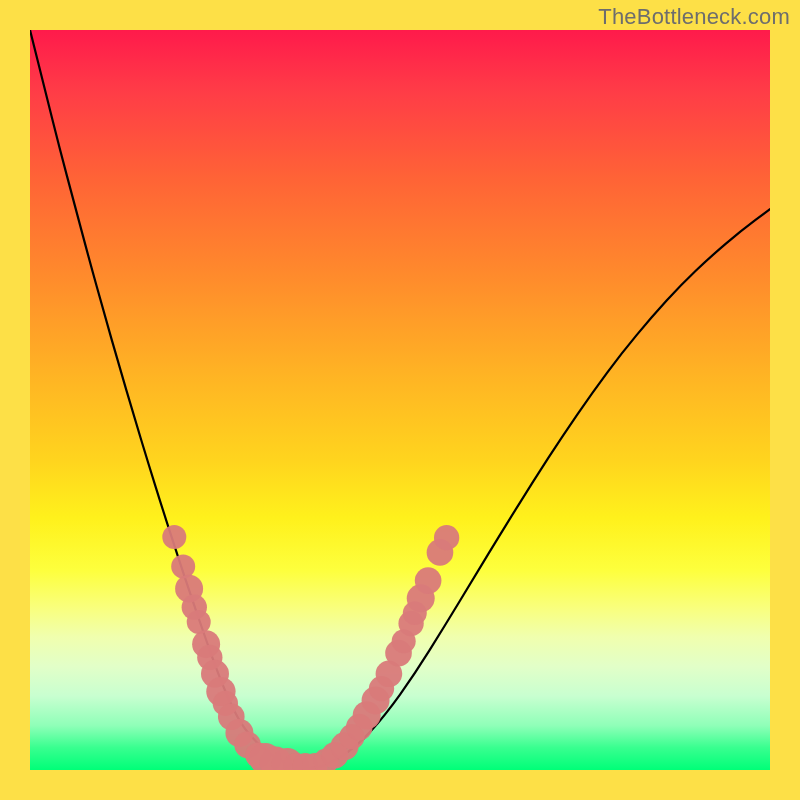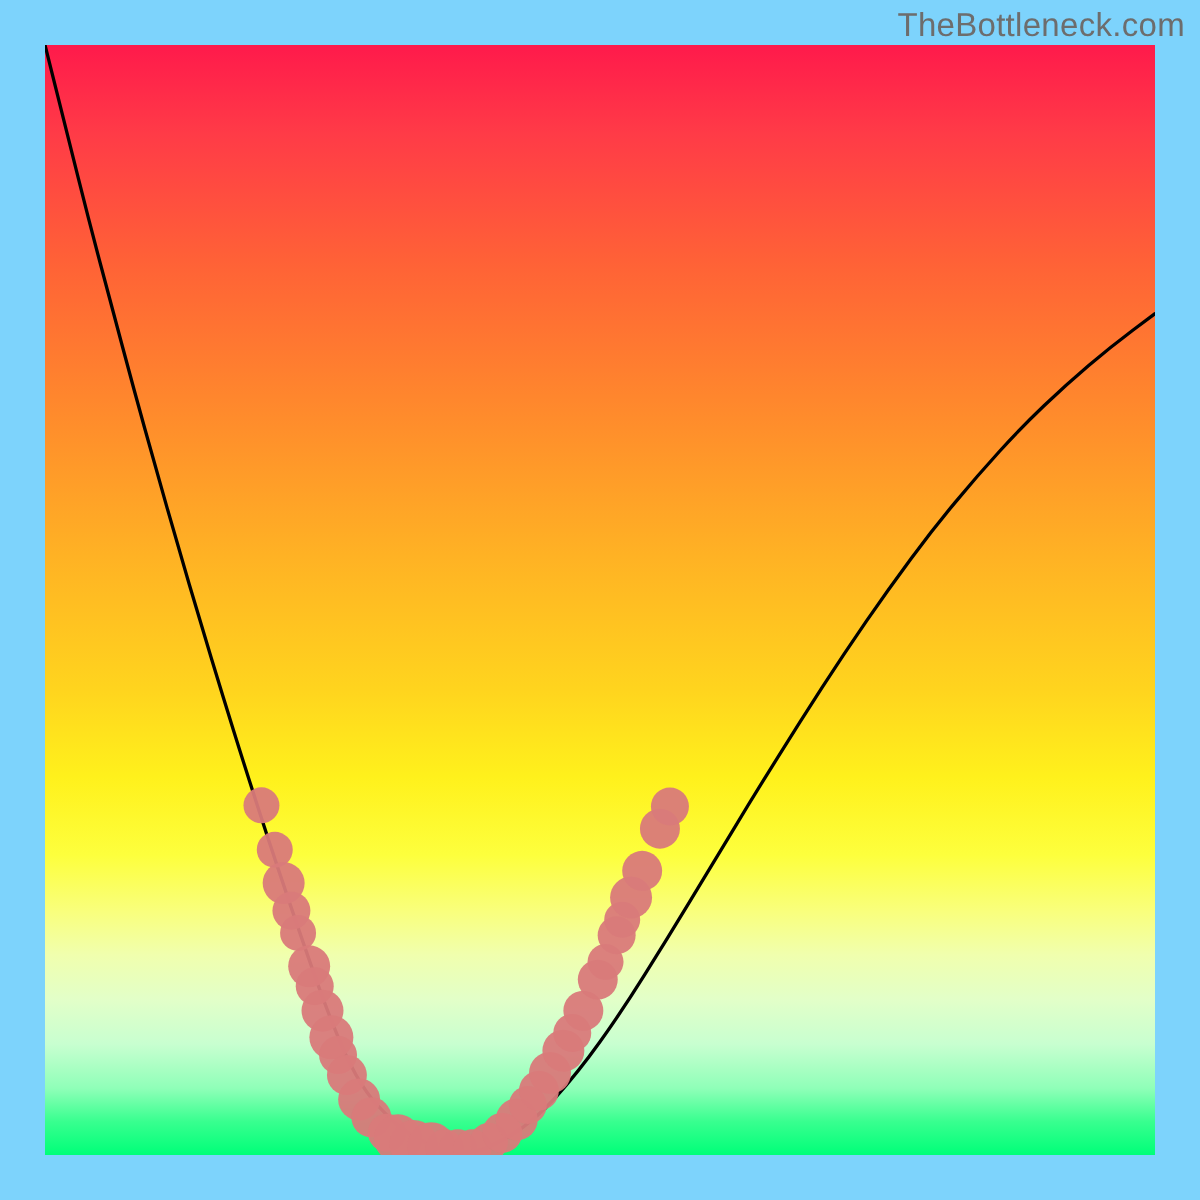--- a/index.html
+++ b/index.html
@@ -10,21 +10,21 @@
     overflow: hidden;
     background: #000;
     font-family: Arial, Helvetica, sans-serif;
   }
   .frame {
     position: absolute;
     left: 0;
     top: 0;
     width: 800px;
     height: 800px;
-    background: #7dd3fc;
+    background: #fde047;
   }
   .plot-area {
     position: absolute;
     left: 30px;
     top: 30px;
     width: 740px;
     height: 740px;
     background: linear-gradient(to bottom,
       #ff1a4b 0%,
       #ff3b47 8%,

